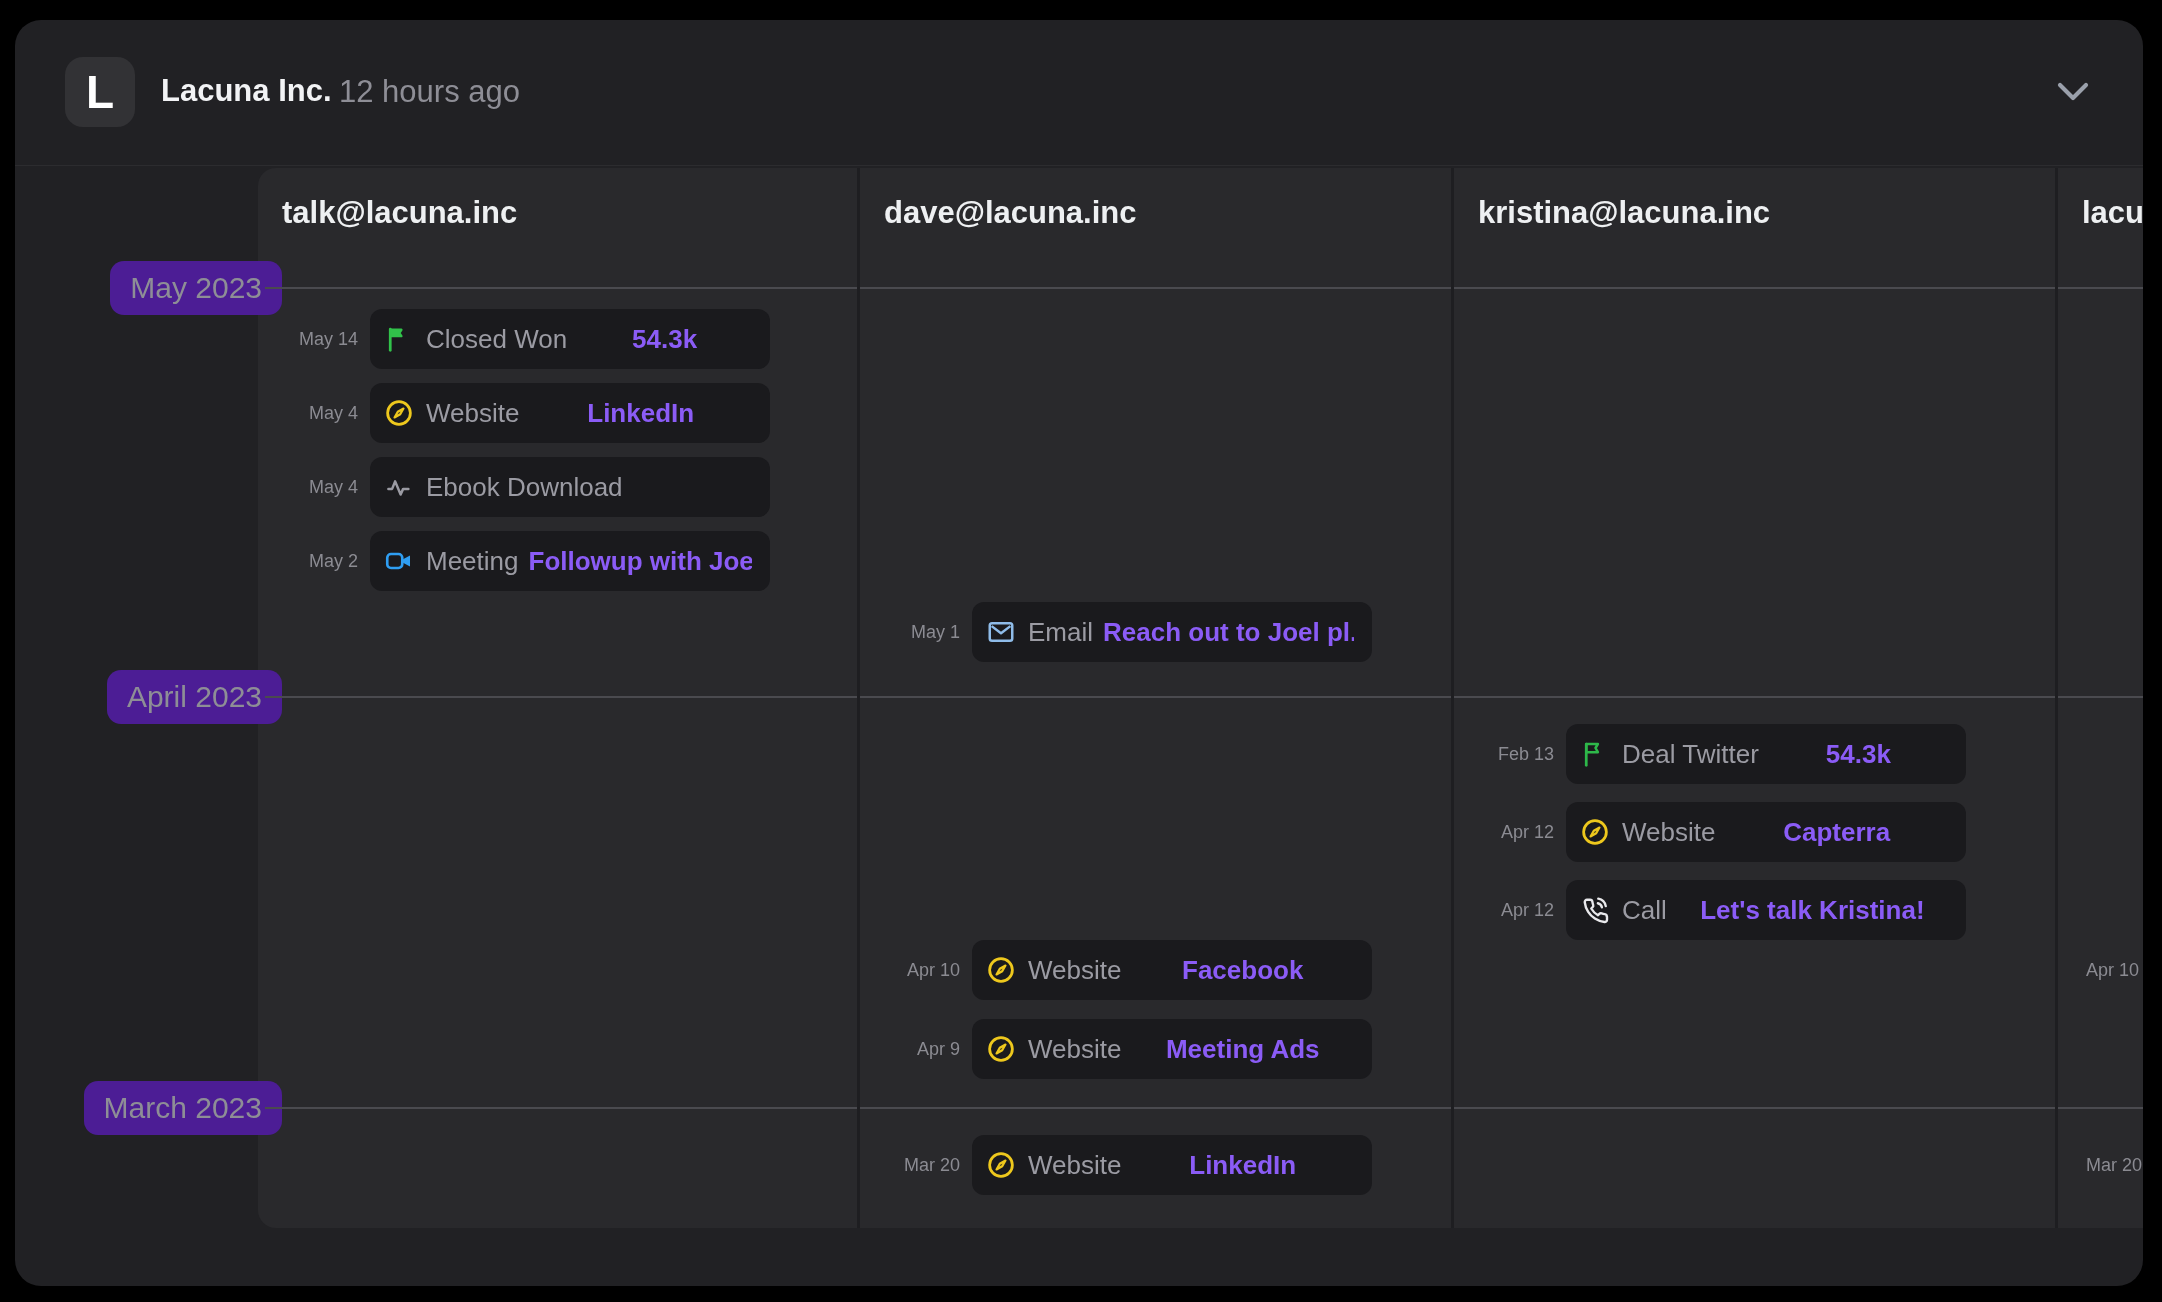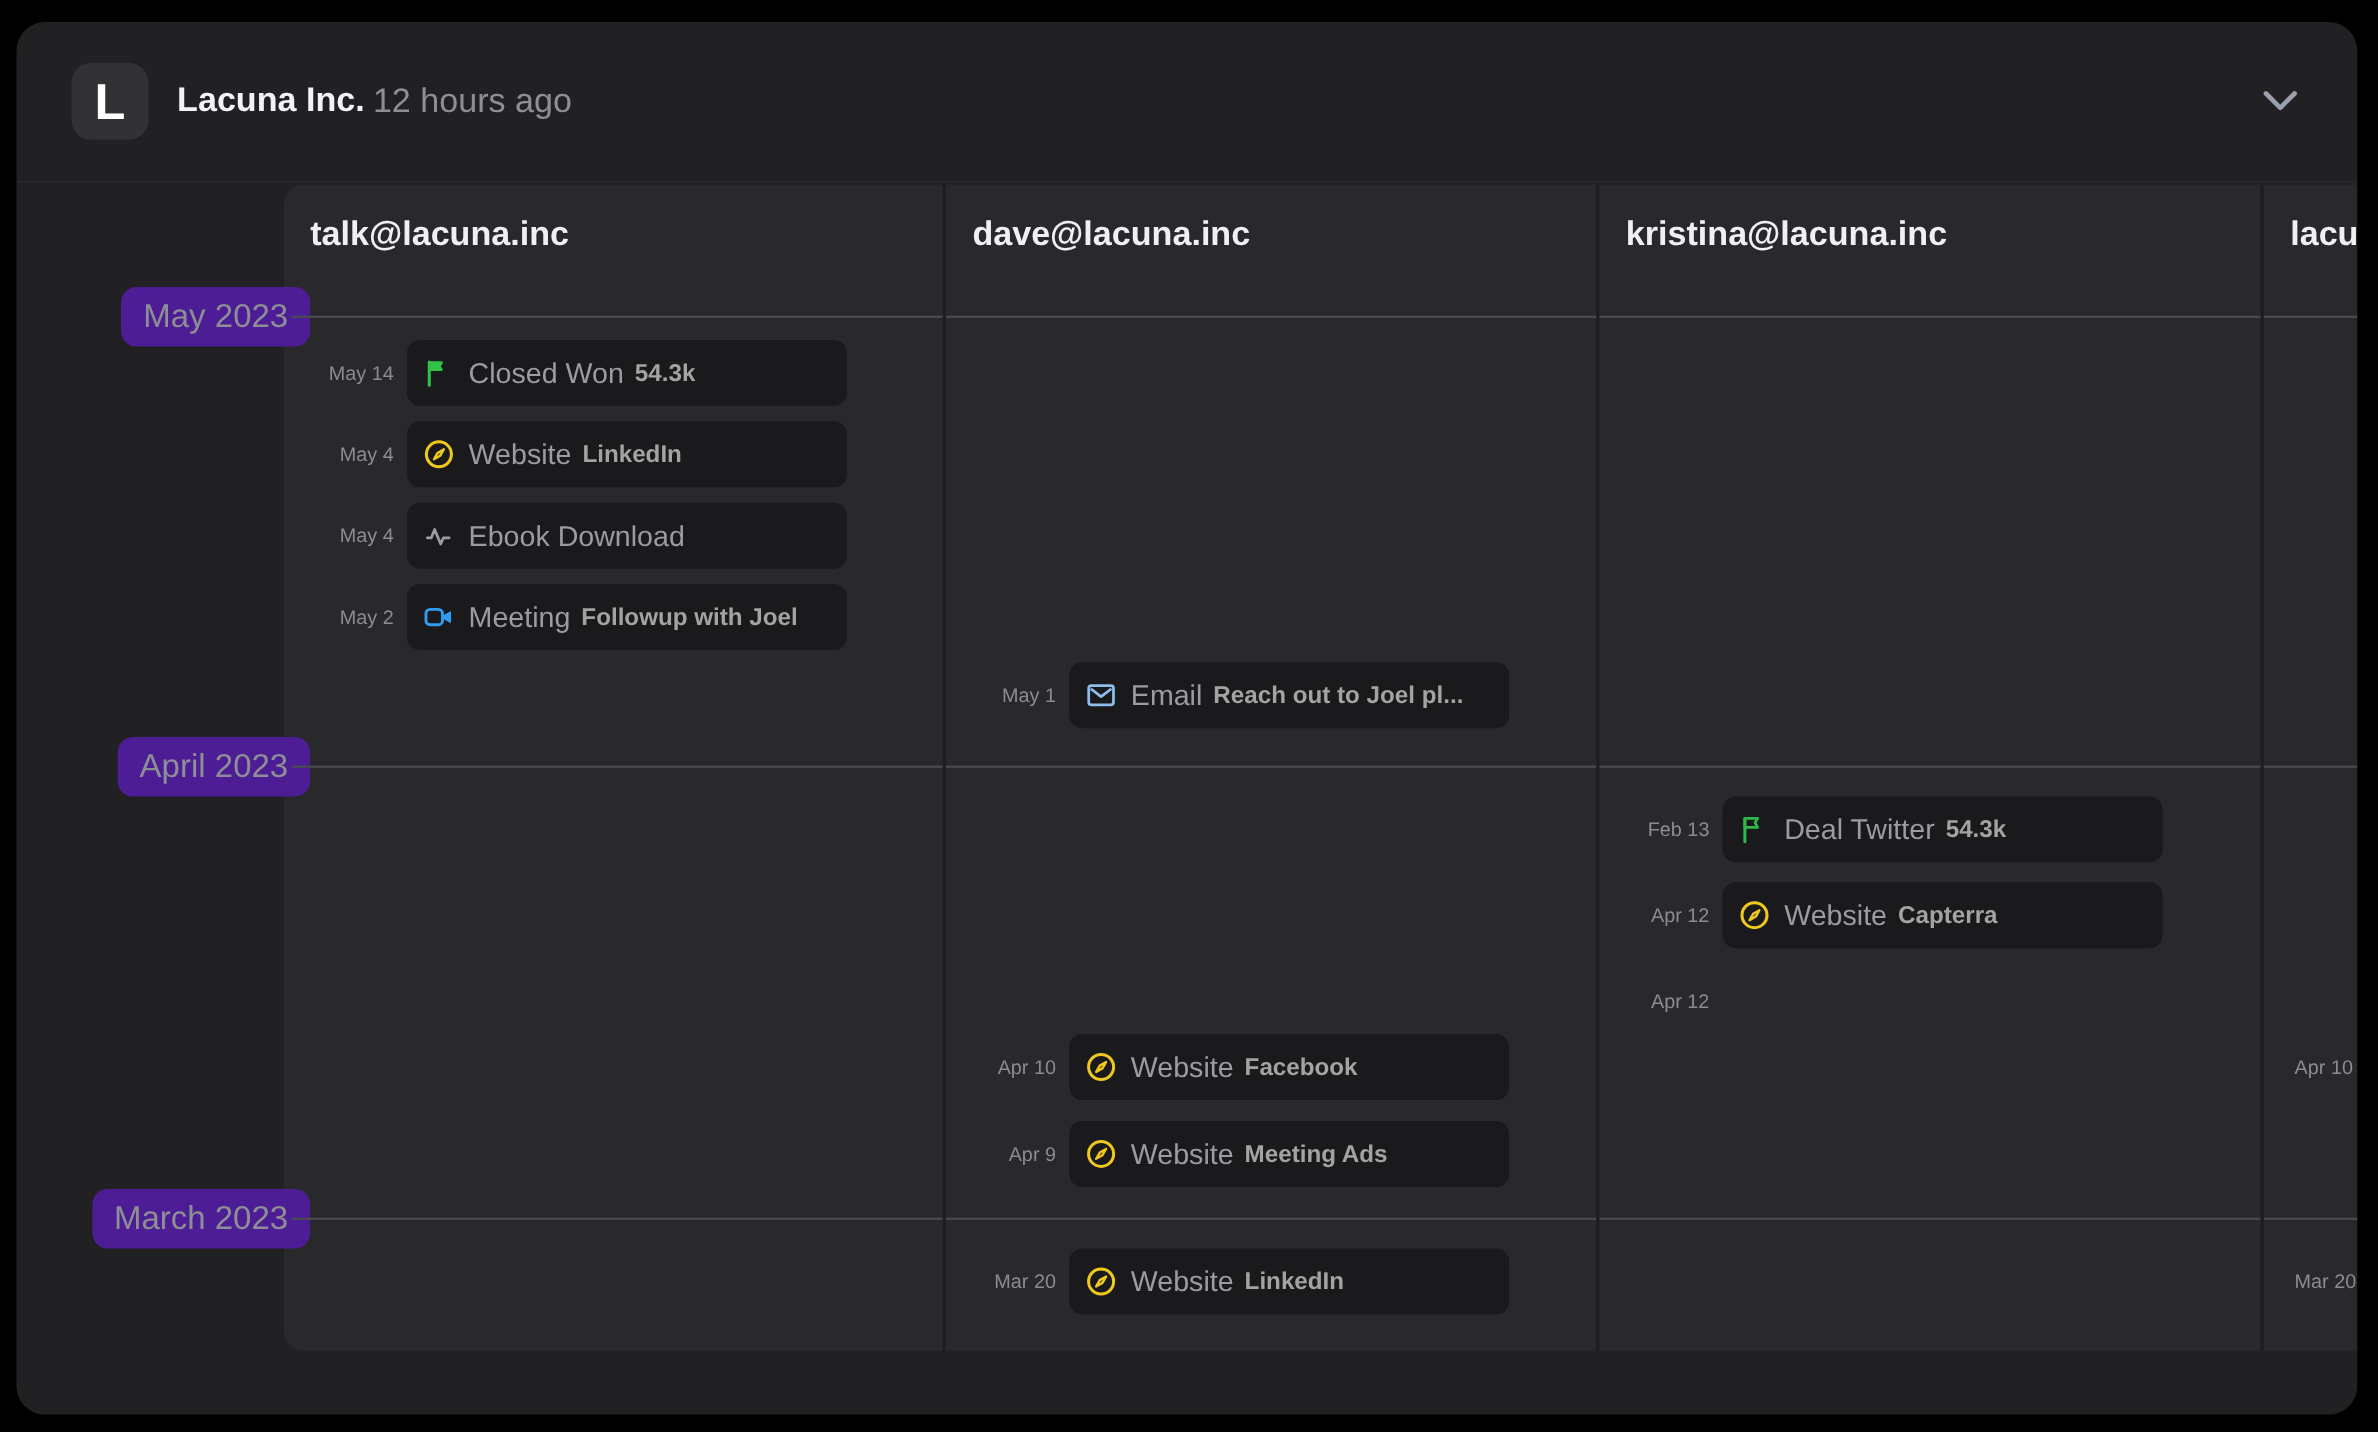--- a/index.html
+++ b/index.html
@@ -86,22 +86,22 @@
     width: 400px; height: 60px; box-sizing: border-box;
     background: #1a1a1d; border-radius: 12px;
     display: flex; align-items: center;
     padding: 0 18px 0 14px;
     cursor: pointer;
   }
   .ev-icon { width: 30px; height: 30px; margin-right: 12px; flex: 0 0 30px; display: flex; }
   .ev-icon svg { width: 30px; height: 30px; }
   .ev-type { color: #9b9ba3; font-size: 26px; white-space: nowrap; }
   .ev-value {
-    flex: 1; text-align: left; margin-left: 10px;
-    color: #a3a3a3; font-size: 22px; font-weight: 600;
+    flex: 1; text-align: center; margin-left: 10px;
+    color: #8b5cf6; font-size: 26px; font-weight: 600;
     white-space: nowrap; overflow: hidden;
   }
 </style>
 </head>
 <body>
 
 <div class="page">
   <div class="card">
 
     <div class="logo">
@@ -256,20 +256,31 @@
       <circle cx="12" cy="12" r="9.1" stroke="#eec81d" stroke-width="2.2"></circle>
       <path d="M15.6 8.4 L13 13 L8.4 15.6 L11 11 Z" stroke="#eec81d" stroke-width="1.7" stroke-linejoin="round" fill="#eec81d" fill-opacity="0.25"></path>
                 </svg>
               </span>
               <span class="ev-type">Website</span>
               <span class="ev-value">Capterra</span>
             </div>
           </div>
           <div class="event-row" style="top: 712px;">
             <span class="ev-date">Apr 12</span>
+            <div class="ev-pill">
+              <span class="ev-icon">
+                <svg viewBox="0 0 24 24" fill="none" stroke="#e9e9ec" stroke-width="1.9" stroke-linecap="round" stroke-linejoin="round">
+      <path d="M14.3 6.6c1.7.4 2.8 1.5 3.2 3.2"></path>
+      <path d="M14.6 2.9c3.2.6 5.4 2.8 6 6"></path>
+      <path d="M21.6 17.3v2.5a1.8 1.8 0 0 1-2 1.8 17.6 17.6 0 0 1-7.7-2.74 17.4 17.4 0 0 1-5.35-5.35A17.6 17.6 0 0 1 3.8 5.8a1.8 1.8 0 0 1 1.8-2h2.5a1.8 1.8 0 0 1 1.8 1.55c.11.85.32 1.68.61 2.48a1.8 1.8 0 0 1-.4 1.9L9 10.8a14.4 14.4 0 0 0 5.4 5.4l1.07-1.07a1.8 1.8 0 0 1 1.9-.4c.8.29 1.63.5 2.48.61a1.8 1.8 0 0 1 1.55 1.96z"></path>
+                </svg>
+              </span>
+              <span class="ev-type">Call</span>
+              <span class="ev-value">Let's talk Kristina!</span>
+            </div>
           </div>
         </div>
         <div class="column divided" style="left: 2040px; width: 600px;">
           <div class="col-email">lacuna.inc</div>
           <div class="event-row" style="top: 772px;">
             <span class="ev-date left">Apr 10</span>
           </div>
           <div class="event-row" style="top: 967px;">
             <span class="ev-date left">Mar 20</span>
           </div>

